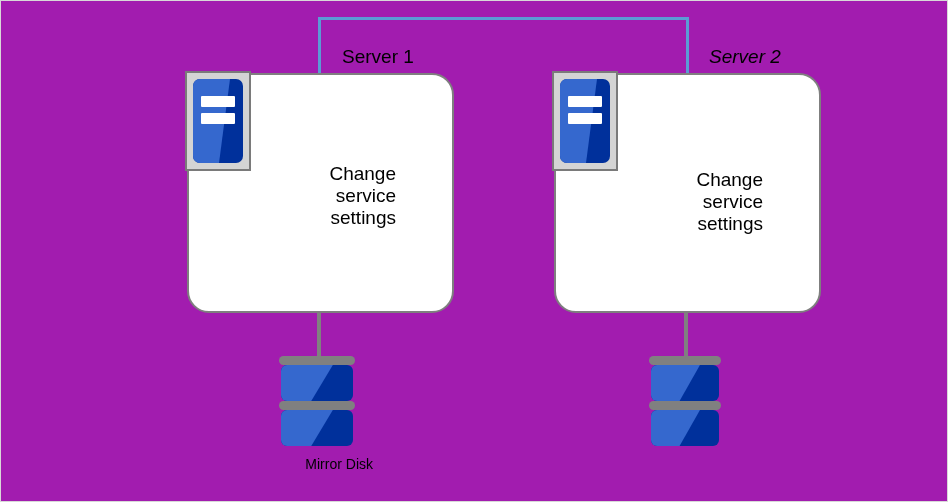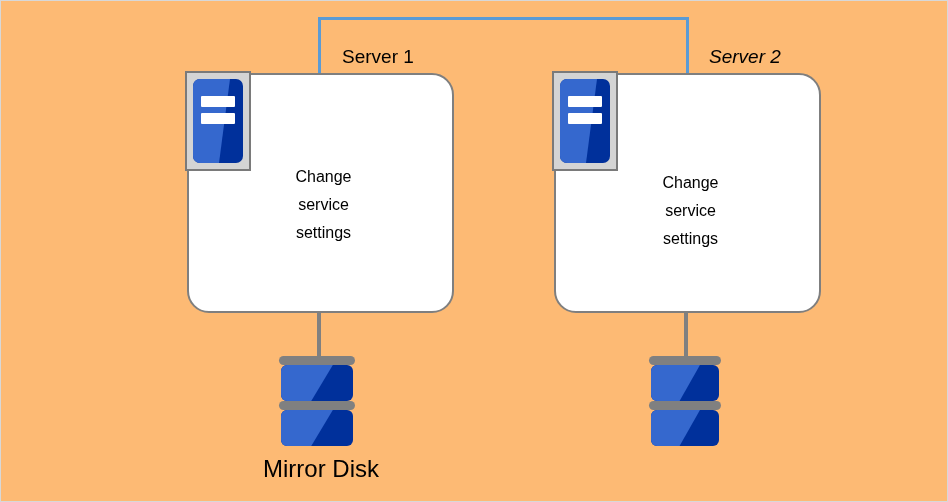--- a/index.html
+++ b/index.html
@@ -4,21 +4,21 @@
 <style>
   html, body {
     margin: 0;
     padding: 0;
     background: #ffffff;
   }
   #canvas {
     position: relative;
     width: 948px;
     height: 502px;
-    background: #fdba74;
+    background: #a21caf;
     border: 1px solid #d8d8d8;
     box-sizing: border-box;
     font-family: "Liberation Sans", sans-serif;
     overflow: hidden;
   }
 
   
   .link-h {
     position: absolute;
     background: #5b9bd5;
@@ -41,24 +41,24 @@
   .server-box {
     position: absolute;
     border: 2px solid #7f7f7f;
     border-radius: 22px;
     background: #ffffff;
     box-sizing: border-box;
   }
 
   .server-text {
     position: absolute;
-    text-align: center;
-    font-size: 16px;
+    text-align: right;
+    font-size: 19px;
     color: #000000;
-    line-height: 28px;
+    line-height: 22px;
     white-space: pre-line;
   }
 
   
   .app-icon {
     position: absolute;
     background: #d4d4d4;
     border: 2px solid #7a7a7a;
     box-sizing: border-box;
   }
@@ -121,24 +121,24 @@
     position: absolute;
     left: 0; top: 0;
     width: 100%;
     height: 100%;
     background: #3568ce;
     clip-path: polygon(0% 0%, 72% 0%, 42% 100%, 0% 100%);
   }
 
   .disk-label {
     position: absolute;
-    font-size: 24px;
+    font-size: 14px;
     color: #000000;
     white-space: nowrap;
-    text-align: center;
+    text-align: right;
     line-height: 1;
   }
 </style>
 </head>
 <body>
 
 <div id="canvas">
 
   <div class="link-h" style="left:317px; top:16px; width:371px; height:3px;"></div>
   <div class="link-v" style="left:317px; top:16px; width:3px; height:57px;"></div>

